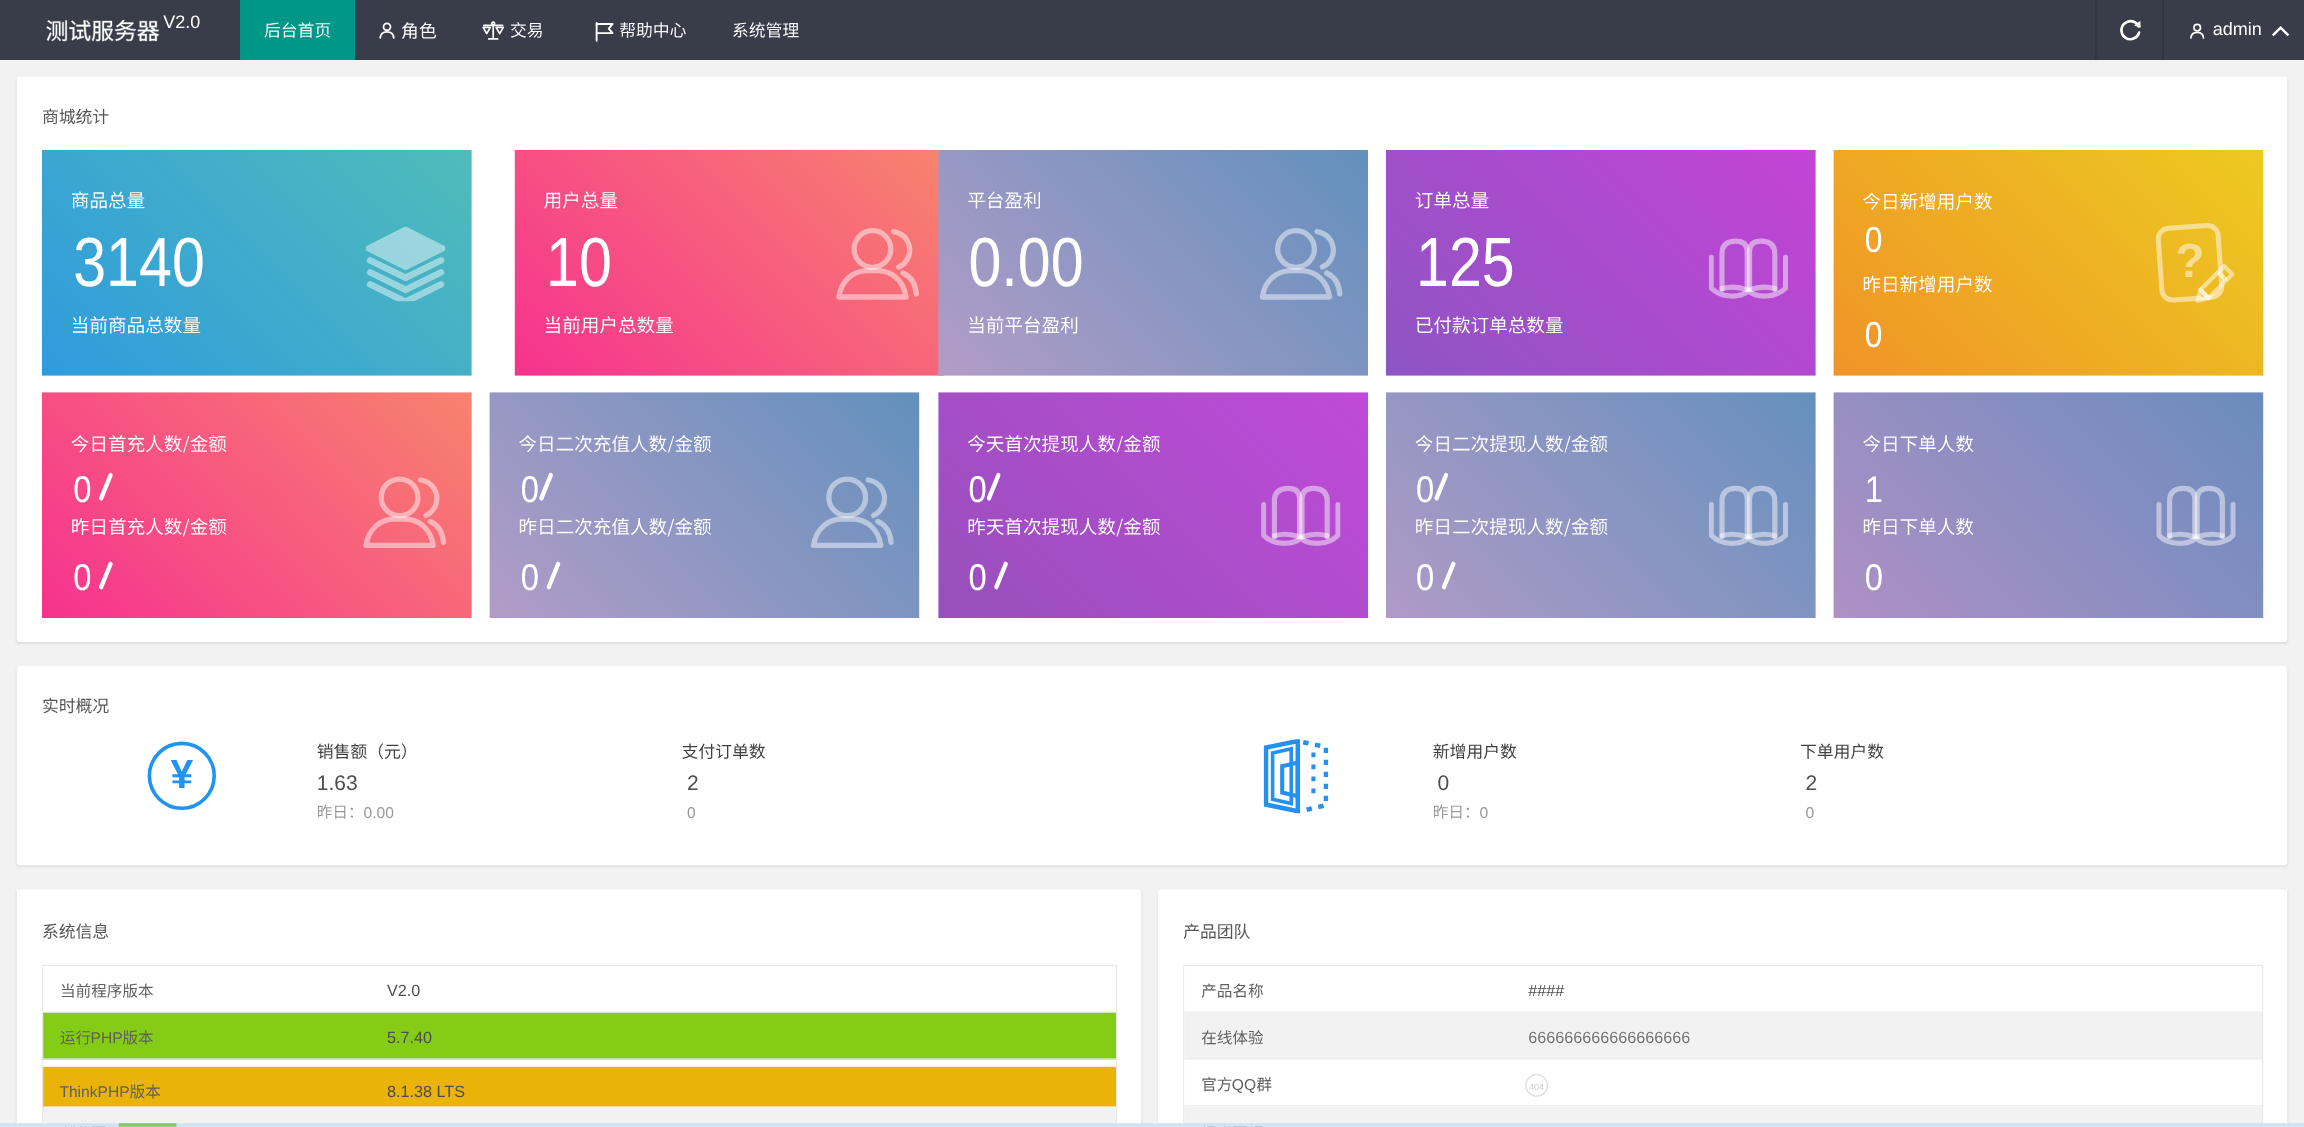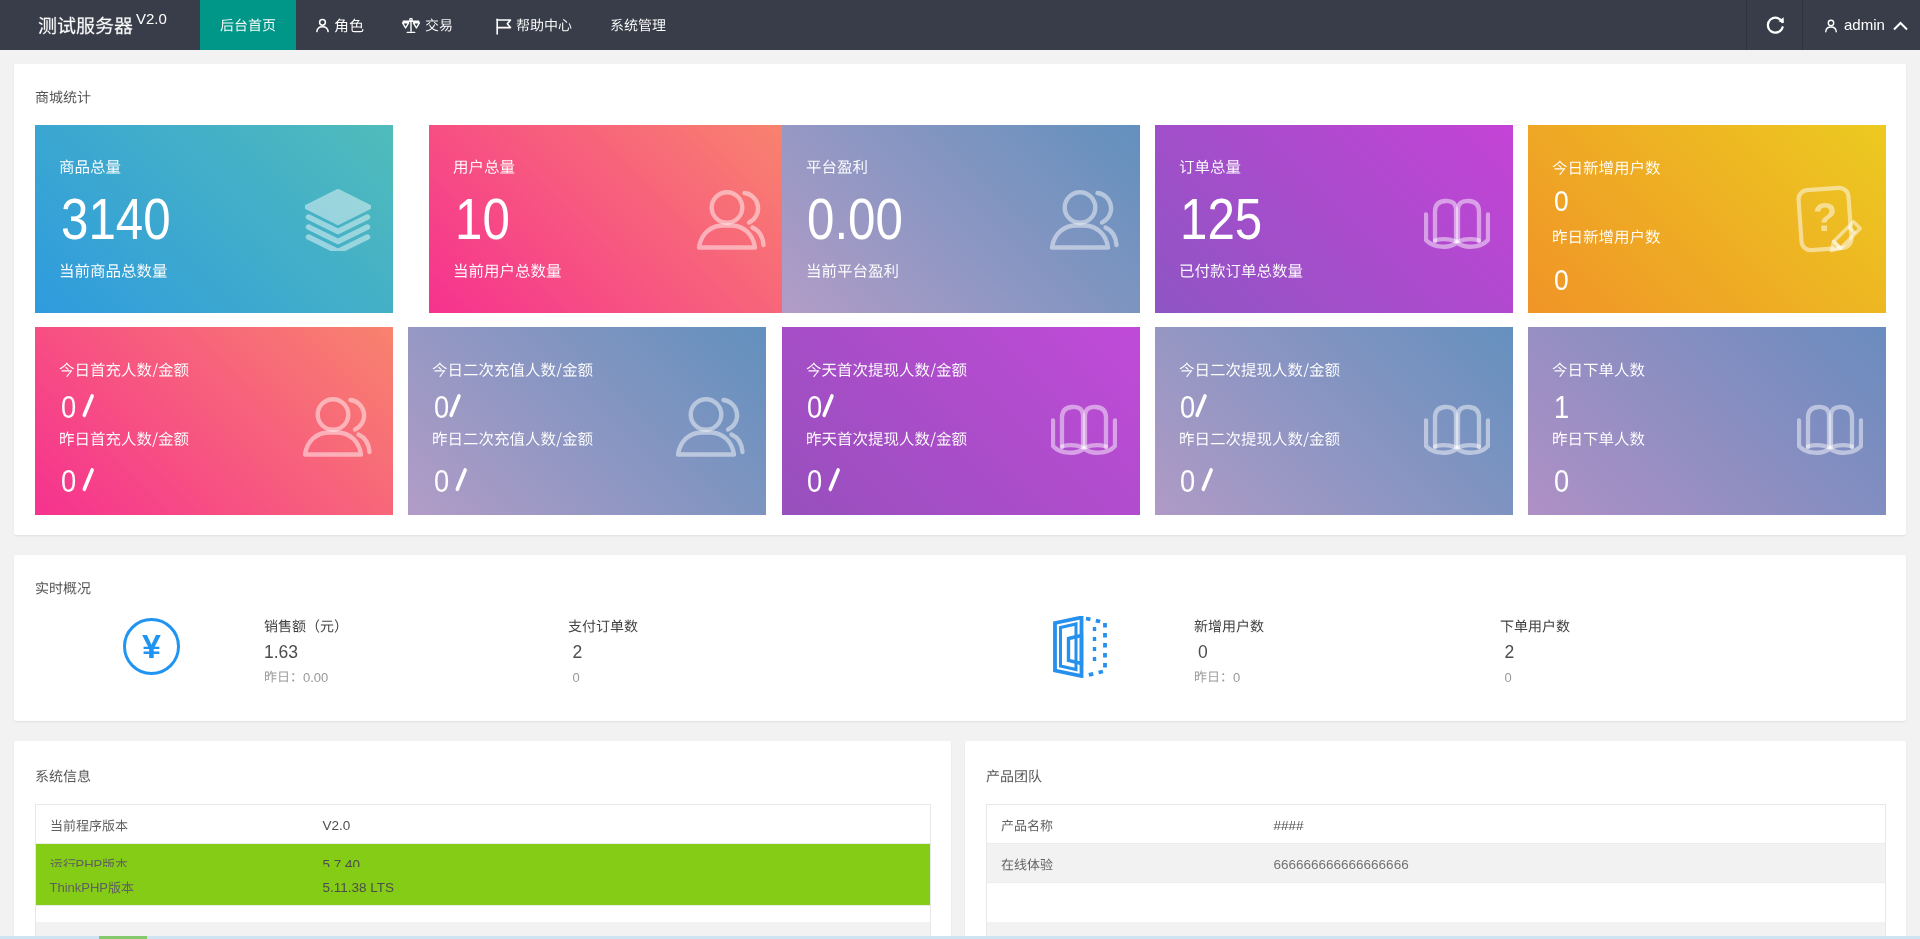--- a/index.html
+++ b/index.html
@@ -601,32 +601,32 @@
           <svg style="display:block;" width="26" height="13" viewBox="0 0 2000 1000">
             <g fill="#5f5f5f">
               <use href="#z7248" x="0"></use>
               <use href="#z672c" x="1000"></use>
             </g>
           </svg>
         </div>
         <div style="position:absolute;left:286.5px;top:13.5px;font-size:13.5px;line-height:13.5px;color:#4d4d4d">5.7.40</div>
       </div>
     </div>
-    <div style="position:absolute;left:0;top:62px;width:100%;height:39px;background:#84cc16;border-bottom:1px solid #ececec">
+    <div style="position:absolute;left:0;top:84px;width:100%;height:39px;background:#eab308;border-bottom:1px solid #ececec">
       <div style="position:relative;width:100%;height:100%">
         <div style="position:absolute;left:13.5px;top:13.7px;display:flex;align-items:flex-start;color:#5f5f5f;font-size:13px;line-height:13px;">
           <span style="padding-top:0.442px">ThinkPHP</span>
           <svg style="display:block;" width="26" height="13" viewBox="0 0 2000 1000">
             <g fill="#5f5f5f">
               <use href="#z7248" x="0"></use>
               <use href="#z672c" x="1000"></use>
             </g>
           </svg>
         </div>
-        <div style="position:absolute;left:286.5px;top:13.5px;font-size:13.5px;line-height:13.5px;color:#4d4d4d">5.11.38 LTS</div>
+        <div style="position:absolute;left:286.5px;top:13.5px;font-size:13.5px;line-height:13.5px;color:#4d4d4d">8.1.38 LTS</div>
       </div>
     </div>
     <div style="position:absolute;left:0;top:117px;width:100%;height:39px;background:#f2f2f2;border-bottom:1px solid #ececec">
       <div style="position:relative;width:100%;height:100%">
         <div style="position:absolute;left:13.5px;top:13.7px;display:flex;align-items:flex-start;color:#5f5f5f;font-size:13px;line-height:13px;">
           <svg style="display:block;" width="52" height="13" viewBox="0 0 4000 1000">
             <g fill="#5f5f5f">
               <use href="#z5269" x="0"></use>
               <use href="#z4f59" x="1000"></use>
               <use href="#z7a7a" x="2000"></use>
@@ -660,20 +660,39 @@
           <svg style="display:block;" width="52" height="13" viewBox="0 0 4000 1000">
             <g fill="#5f5f5f">
               <use href="#z5728" x="0"></use>
               <use href="#z7ebf" x="1000"></use>
               <use href="#z4f53" x="2000"></use>
               <use href="#z9a8c" x="3000"></use>
             </g>
           </svg>
         </div>
         <div style="position:absolute;left:286.5px;top:13.5px;font-size:13.5px;line-height:13.5px;color:#4d4d4d"><span style="color:#737373">666666666666666666</span></div>
+      </div>
+    </div>
+    <div style="position:absolute;left:0;top:78px;width:100%;height:39px;background:#fff;border-bottom:1px solid #ececec">
+      <div style="position:relative;width:100%;height:100%">
+        <div style="position:absolute;left:13.5px;top:13.7px;display:flex;align-items:flex-start;color:#5f5f5f;font-size:13px;line-height:13px;">
+          <svg style="display:block;" width="26" height="13" viewBox="0 0 2000 1000">
+            <g fill="#5f5f5f">
+              <use href="#z5b98" x="0"></use>
+              <use href="#z65b9" x="1000"></use>
+            </g>
+          </svg>
+          <span style="padding-top:0.442px">QQ</span>
+          <svg style="display:block;" width="13" height="13" viewBox="0 0 1000 1000">
+            <g fill="#5f5f5f">
+              <use href="#z7fa4" x="0"></use>
+            </g>
+          </svg>
+        </div>
+        <div style="position:absolute;left:286.5px;top:13.5px;font-size:13.5px;line-height:13.5px;color:#4d4d4d"><span style="display:inline-block;width:19px;height:19px;margin-top:-3px;margin-left:-2.5px;border:1px solid #ddd;border-radius:50%;font-size:7.5px;color:#ccc;text-align:center;line-height:19px">404</span></div>
       </div>
     </div>
     <div style="position:absolute;left:0;top:117px;width:100%;height:39px;background:#f2f2f2;border-bottom:1px solid #ececec">
       <div style="position:relative;width:100%;height:100%">
         <div style="position:absolute;left:13.5px;top:13.7px;display:flex;align-items:flex-start;color:#5f5f5f;font-size:13px;line-height:13px;">
           <svg style="display:block;" width="52" height="13" viewBox="0 0 4000 1000">
             <g fill="#5f5f5f">
               <use href="#z6280" x="0"></use>
               <use href="#z672f" x="1000"></use>
               <use href="#z652f" x="2000"></use>

